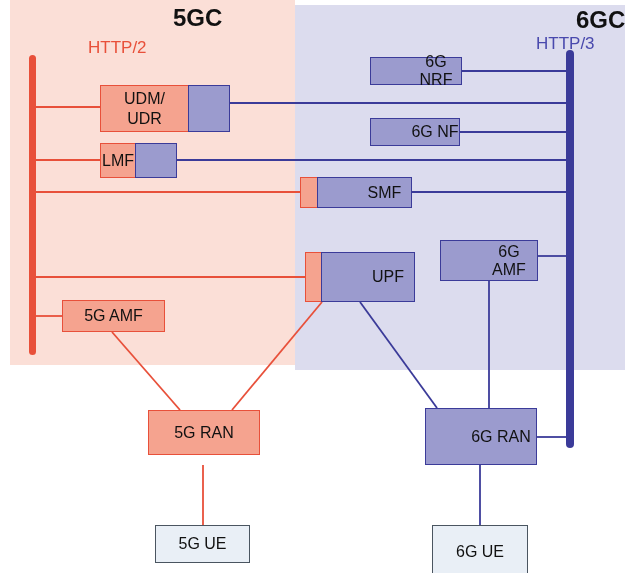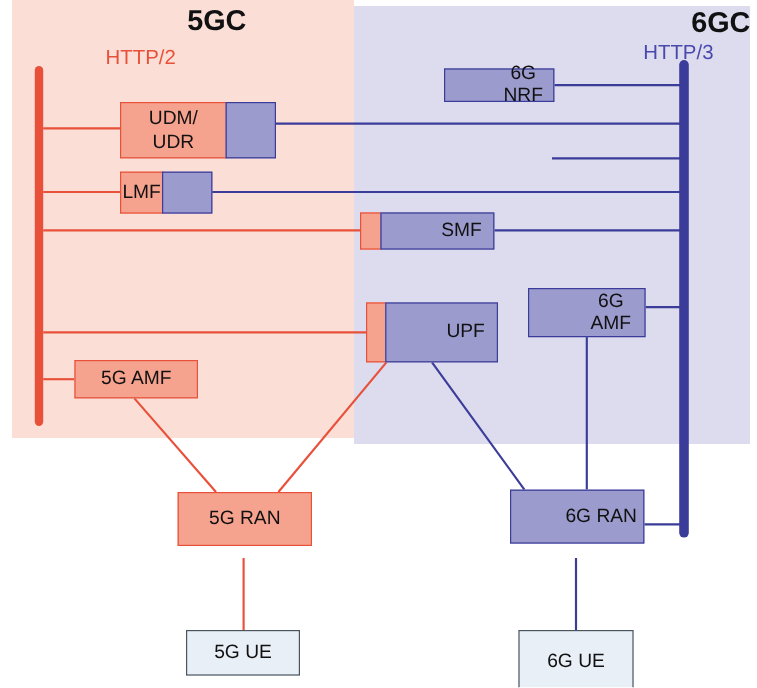--- a/index.html
+++ b/index.html
@@ -35,21 +35,21 @@
   .links path.blue { stroke: var(--blue); }
   .bus { position: absolute; border-radius: 4px; }
   .bus-red { left: 29px; top: 55px; width: 7px; height: 300px; background: var(--red); }
   .bus-blue { left: 566px; top: 50px; width: 8px; height: 398px; background: var(--blue); }
   .region-title {
     position: absolute;
     font-size: 24px;
     font-weight: bold;
     color: var(--ink);
   }
-  .title-5gc { left: 156px; top: 4px; }
+  .title-5gc { left: 173px; top: 4px; }
   .title-6gc { left: 576px; top: 6px; }
   .bus-label { position: absolute; font-size: 17px; margin-left: 44px; }
   .label-http2 { left: 44px; top: 38px; color: var(--red); }
   .label-http3 { left: 492px; top: 34px; color: var(--http3Text); }
   .node {
     position: absolute;
     display: flex;
     align-items: stretch;
     font-size: 16px;
     color: var(--ink);
@@ -74,21 +74,21 @@
   .node-lmf .tail { width: 20px; }
   .node-nrf6 { left: 370px; top: 57px;  width: 92px;  height: 28px; }
   .node-nf6  { left: 370px; top: 118px; width: 90px;  height: 28px; }
   .node-smf  { left: 300px; top: 177px; width: 112px; height: 31px; }
   .node-smf .strip { width: 18px; }
   .node-upf  { left: 305px; top: 252px; width: 110px;  height: 50px; }
   .node-upf .strip { width: 17px; }
   .node-amf6 { left: 440px; top: 240px; width: 98px;  height: 41px; }
   .node-amf5 { left: 62px;  top: 300px; width: 103px; height: 32px; }
   .node-ran5 { left: 148px; top: 410px; width: 112px; height: 45px; }
-  .node-ran6 { left: 425px; top: 408px; width: 112px; height: 45px; }
+  .node-ran6 { left: 425px; top: 408px; width: 112px; height: 57px; }
   .node-ue5  { left: 155px; top: 525px; width: 95px;  height: 38px; }
   .node-ue6  { left: 432px; top: 525px; width: 96px;  height: 54px; }
 </style>
 </head>
 <body>
 
 <div class="canvas">
 
   <div class="region region-5gc"></div>
   <div class="region region-6gc"></div>
@@ -137,20 +137,25 @@
     </div>
     <div class="cell cell-purple tail"></div>
   </div>
 
   <div class="node node-nrf6">
     <div class="cell cell-purple grow">
       <span>6G NRF</span>
     </div>
   </div>
 
+  <div class="node node-nf6">
+    <div class="cell cell-purple grow">
+      <span>6G NF</span>
+    </div>
+  </div>
 
   <div class="node node-smf">
     <div class="cell cell-salmon strip"></div>
     <div class="cell cell-purple grow">
       <span>SMF</span>
     </div>
   </div>
 
   <div class="node node-upf">
     <div class="cell cell-salmon strip"></div>

